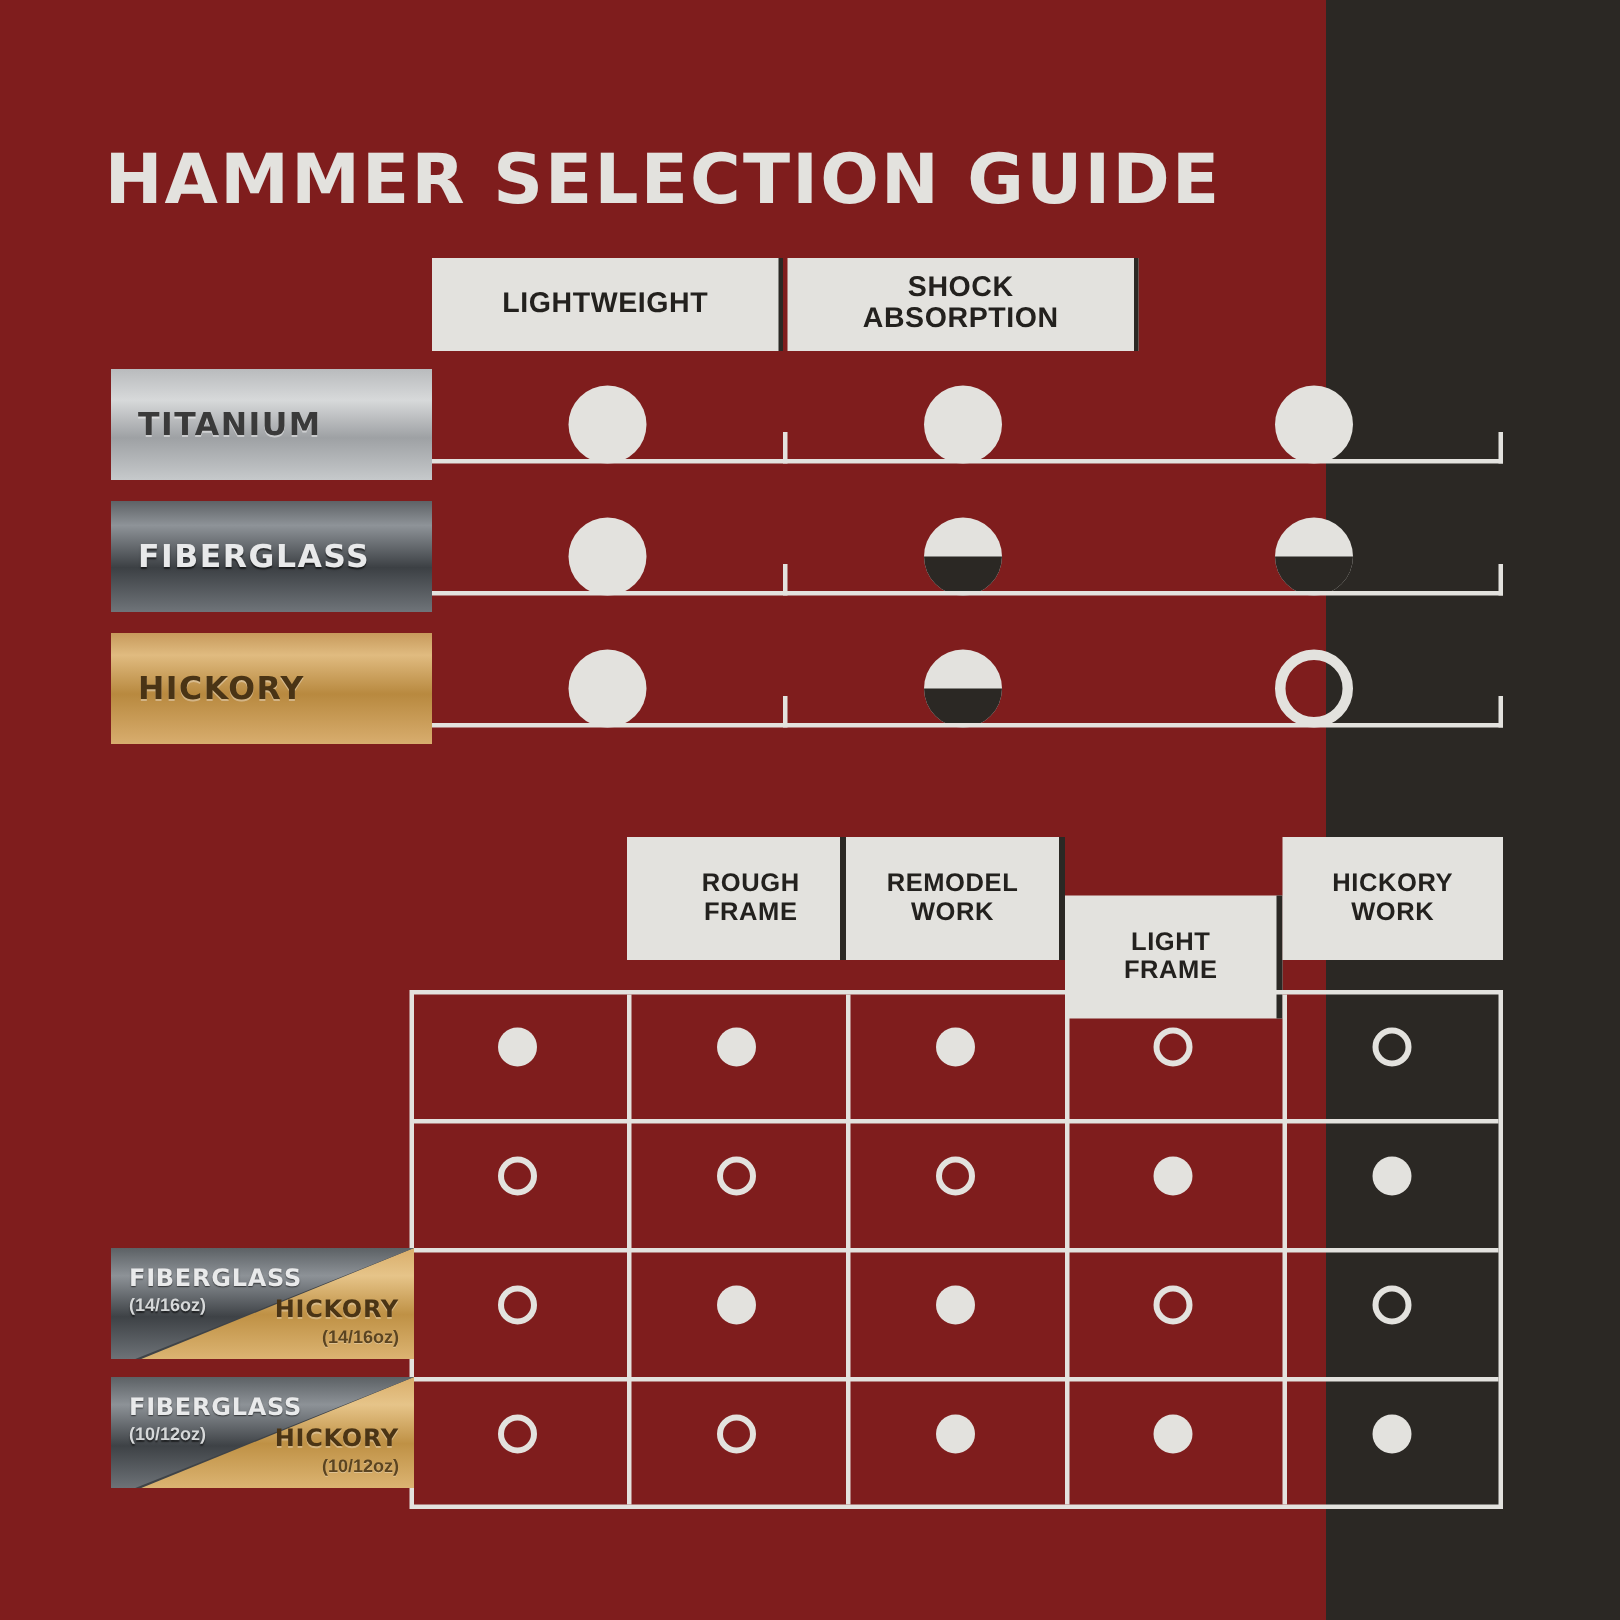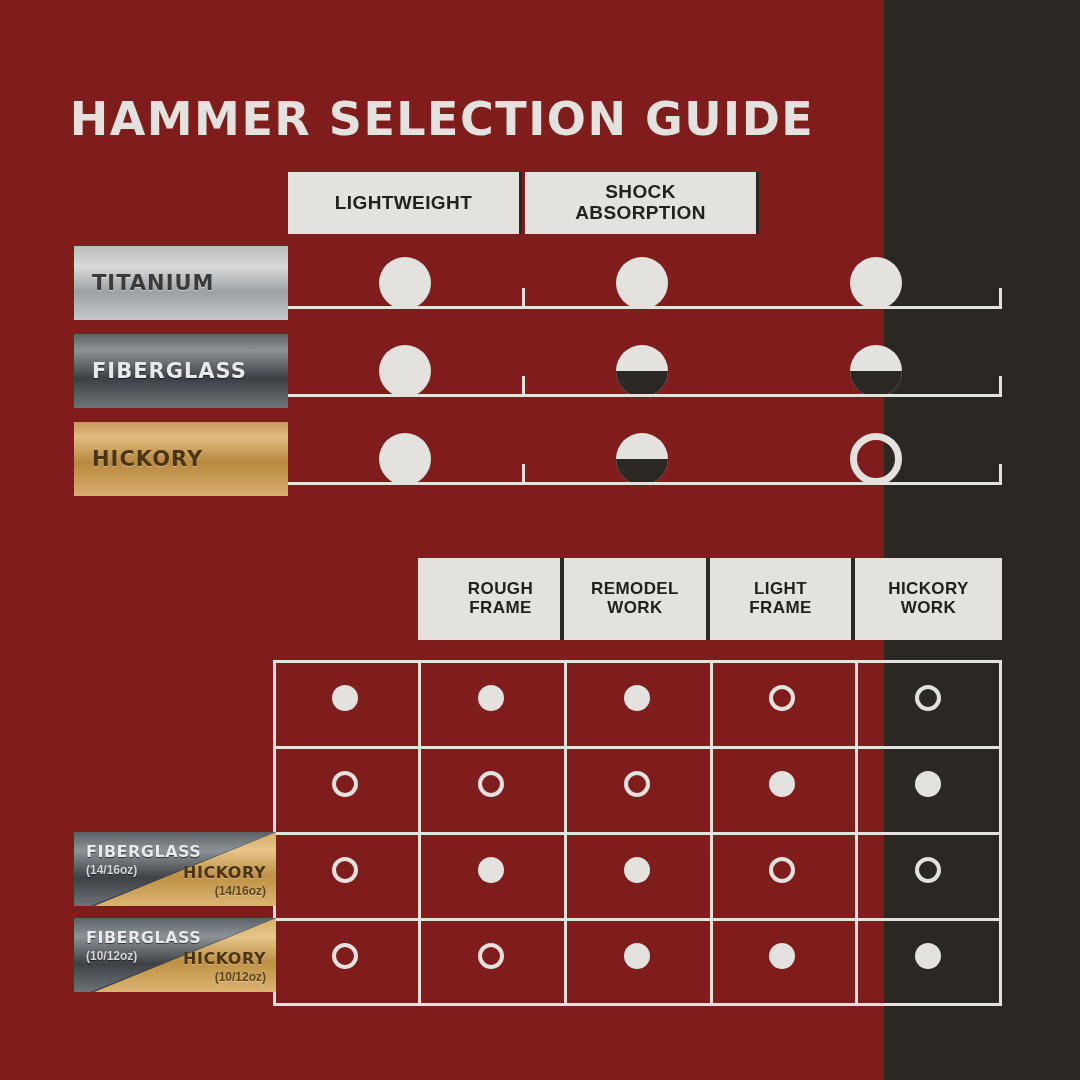--- a/index.html
+++ b/index.html
@@ -126,21 +126,21 @@
   #t2 .hdr {
     position: absolute;
     top: 0;
     height: 82px;
     font-size: 17px;
     border-right: 4px solid #2b2824;
   }
   #t2 .g0 { left: 273px; width: 145px; }
   #t2 .g1 { left: 418px; width: 146px; padding-left: 23px; }
   #t2 .g2 { left: 564px; width: 146px; }
-  #t2 .g3 { left: 710px; width: 145px; }
+  #t2 .g3 { left: 710px; width: 145px; margin-top: 39px; }
   #t2 .g4 { left: 855px; width: 147px; border-right: none; }
 
   .grid-box {
     position: absolute;
     left: 273px; top: 102px;
     width: 729px; height: 346px;
     border: 3px solid #e3e2de;
   }
   .vline { position: absolute; top: 0; bottom: 0; width: 3px; background: #e3e2de; }
   .hline { position: absolute; left: 0; right: 0; height: 3px; background: #e3e2de; }

